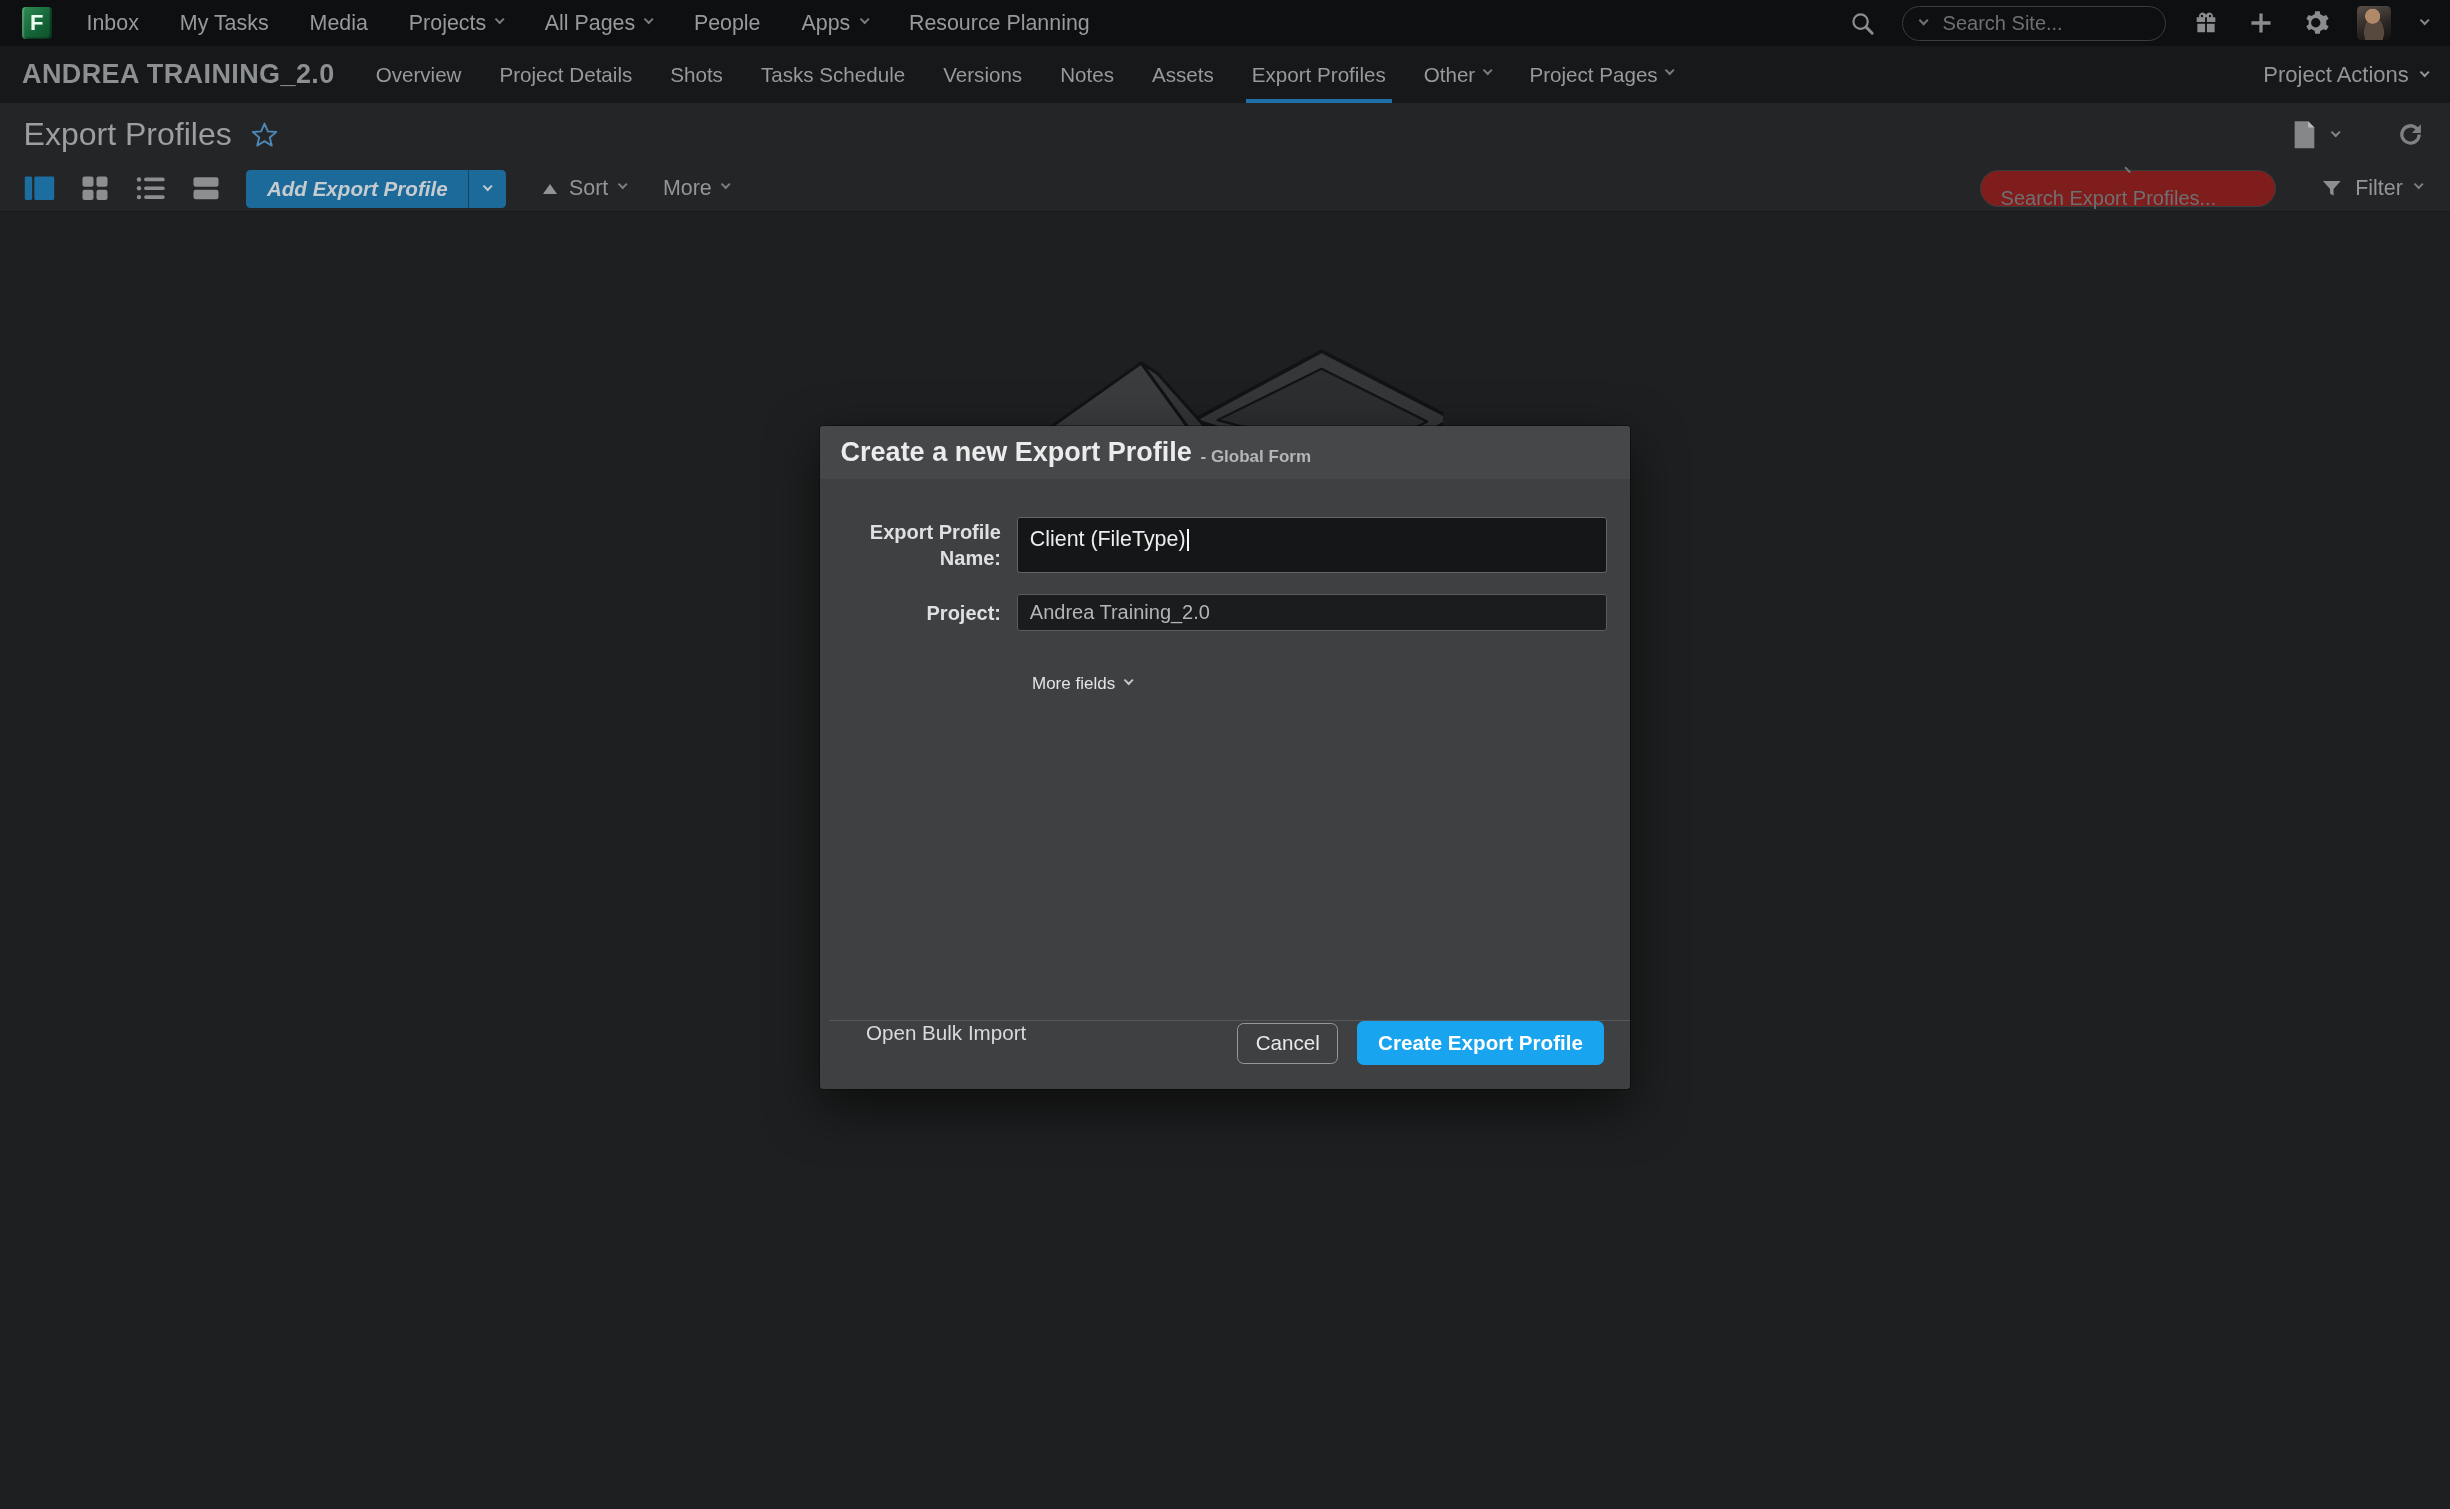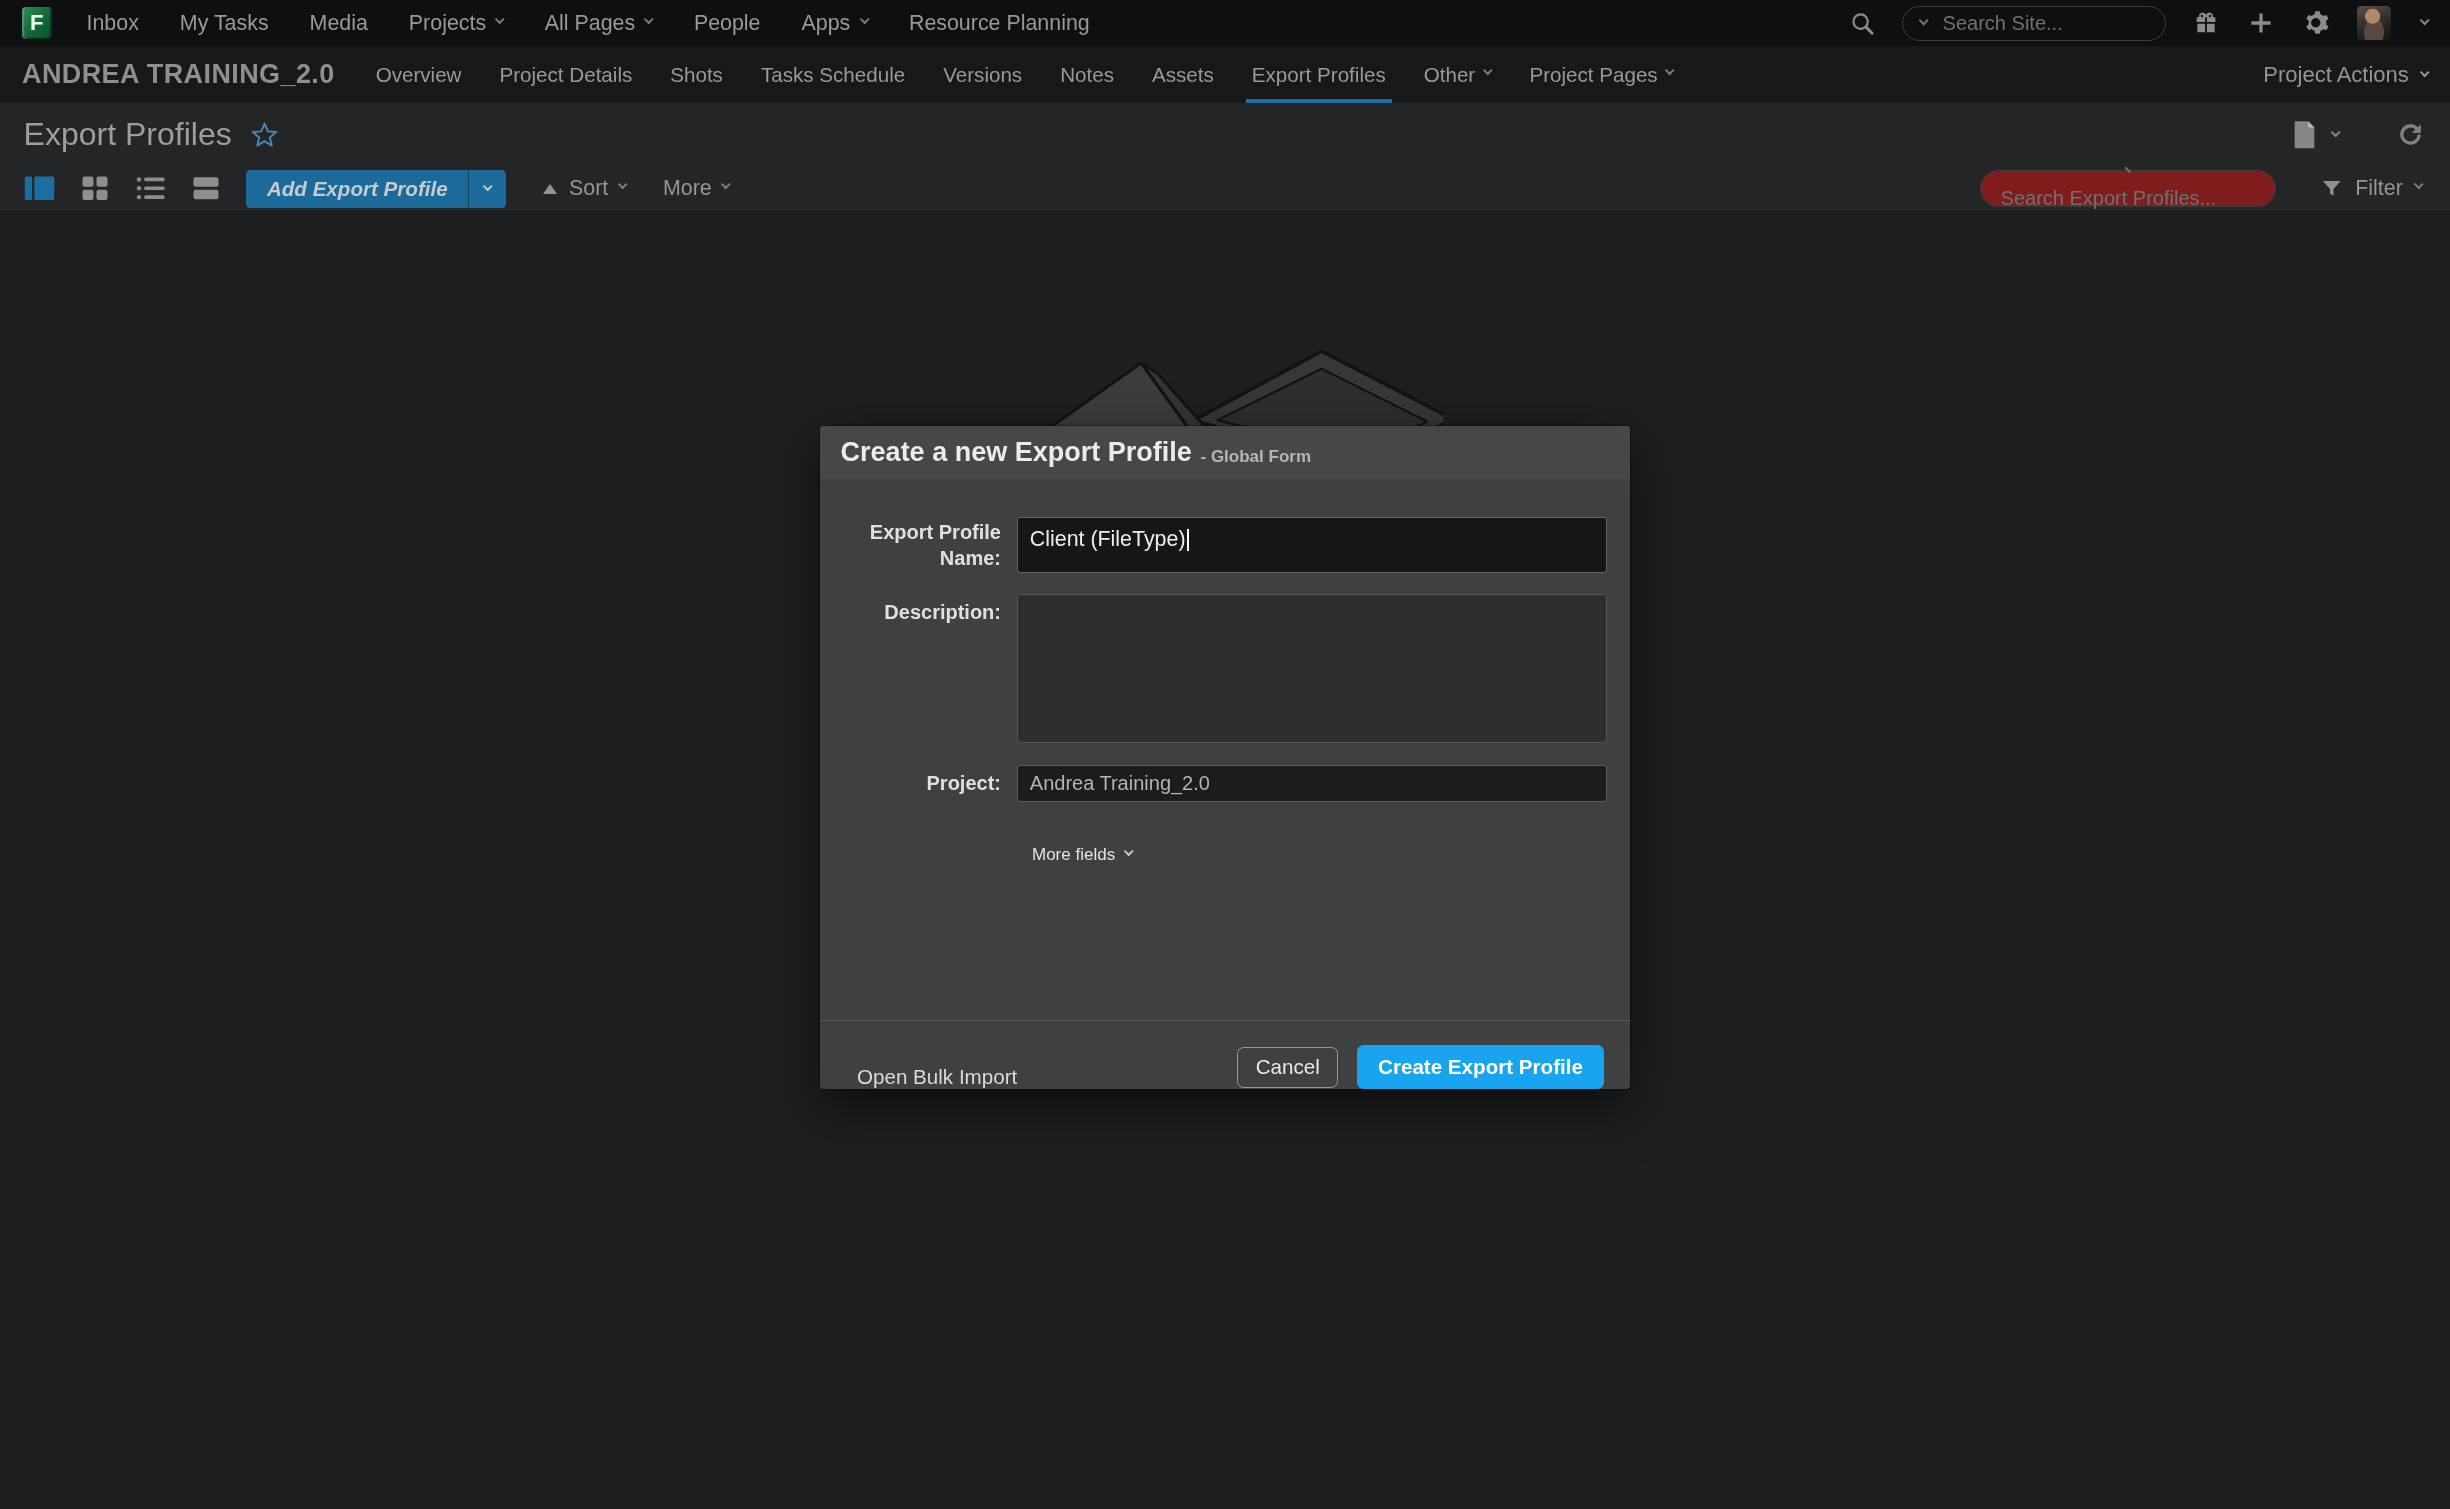--- a/index.html
+++ b/index.html
@@ -170,22 +170,22 @@
     border-radius:2.9px; outline:none; color:#b2b4b6; font-size:20px;
     font-family:inherit; padding:0 11.8px;
   }
   .more-fields {
     margin:43px 0 0 212px; display:inline-flex; align-items:center; gap:10.3px;
     font-size:17px; color:#e2e3e4; cursor:pointer;
   }
   .more-fields .chev { color:#c4c6c8; margin-top:-2.9px; }
 
   .modal-footer {
-    position:absolute; left:0; right:0; bottom:0; height:69px;
-    border-top:1.5px solid #55575a; display:flex; align-items:flex-end;
+    position:absolute; left:9px; right:0; bottom:0; height:69px;
+    border-top:1.5px solid #55575a; display:flex; align-items:flex-start;
     padding:0 26.5px 0 37px;
   }
   .bulk-link { font-size:20.6px; color:#d9dadb; cursor:pointer; }
   .footer-btns { margin-left:auto; display:flex; align-items:center; gap:19px; }
   .btn-cancel {
     height:41px; padding:0 17.7px; background:transparent; border:1.5px solid #96989a;
     border-radius:6.6px; color:#e8e9ea; font-size:20.6px;
   }
   .btn-primary {
     height:44px; padding:0 20.6px; background:#18a4ef; border:none;
@@ -396,24 +396,20 @@
     </div>
 
     <div class="modal-form">
       <div class="form-row row-name">
         <label>Export Profile Name:</label>
         <div class="name-input">
           <span>Client (FileType)</span><span class="caret"></span>
         </div>
       </div>
 
-      <div class="form-row row-desc">
-        <label>Description:</label>
-        <textarea class="desc-input" readonly="" style=""></textarea>
-      </div>
 
       <div class="form-row row-project">
         <label>Project:</label>
         <input class="project-input" readonly="" value="Andrea Training_2.0" style="">
       </div>
 
       <div class="more-fields">
         <span>More fields</span>
         <i class="chev sm"></i>
       </div>

